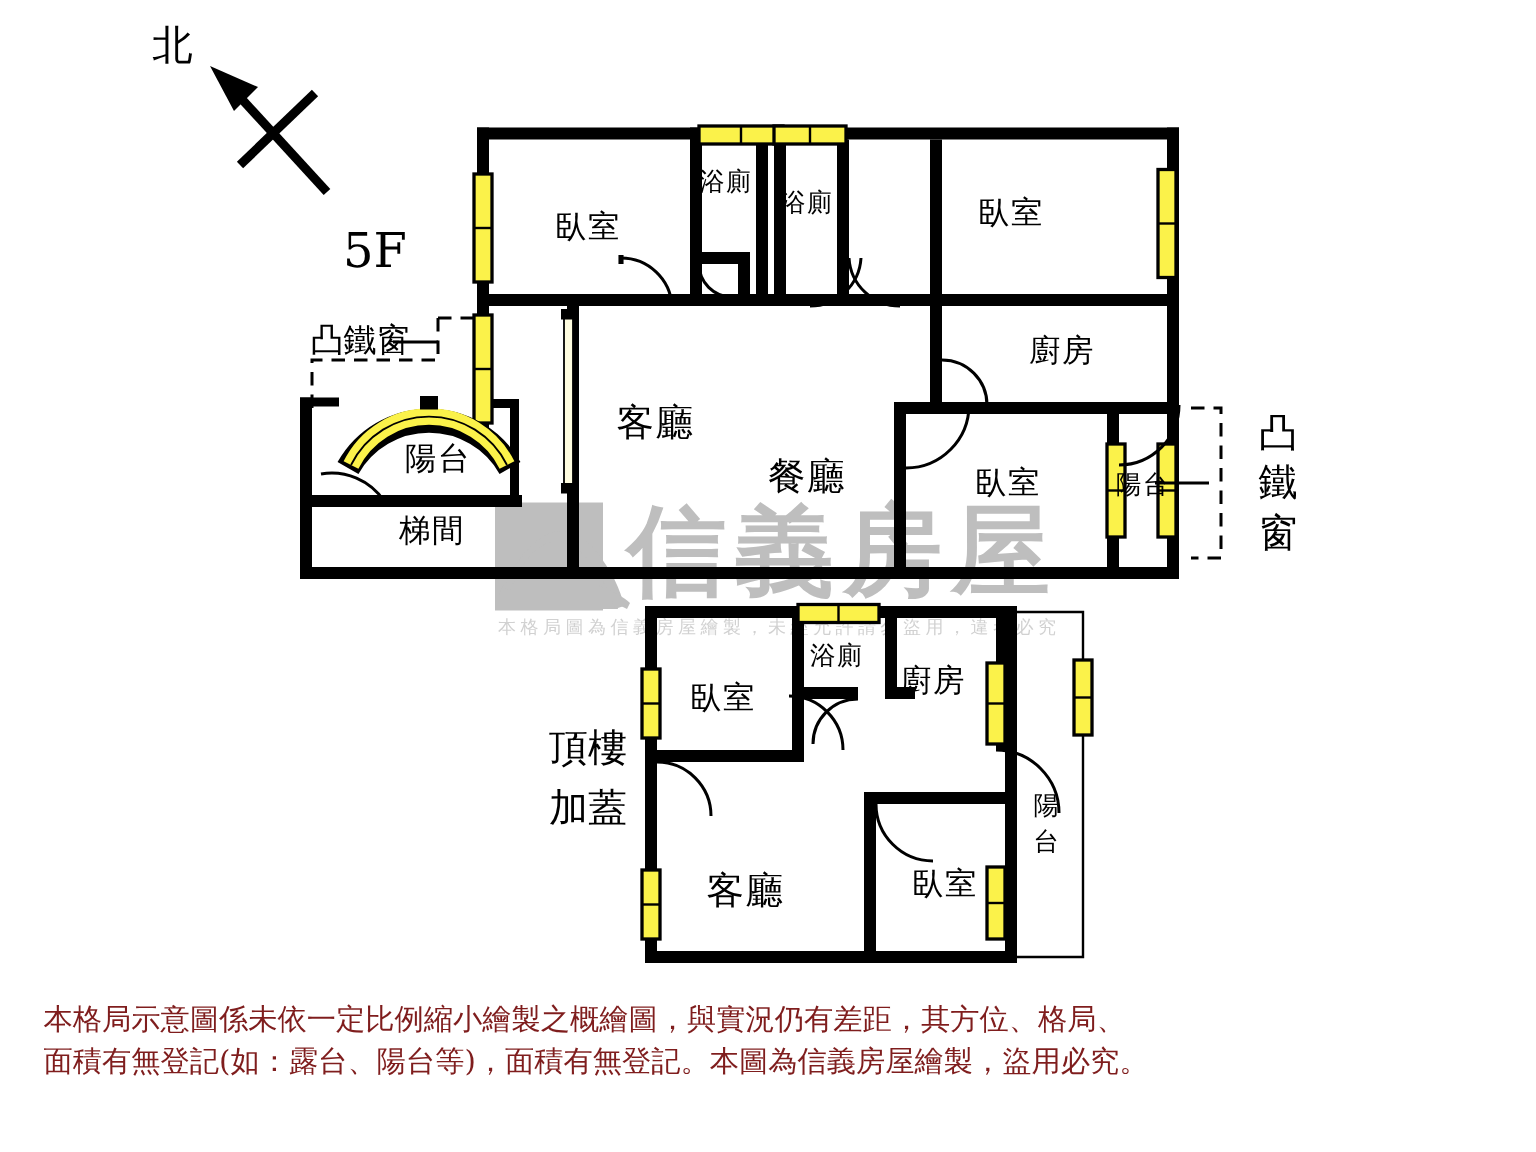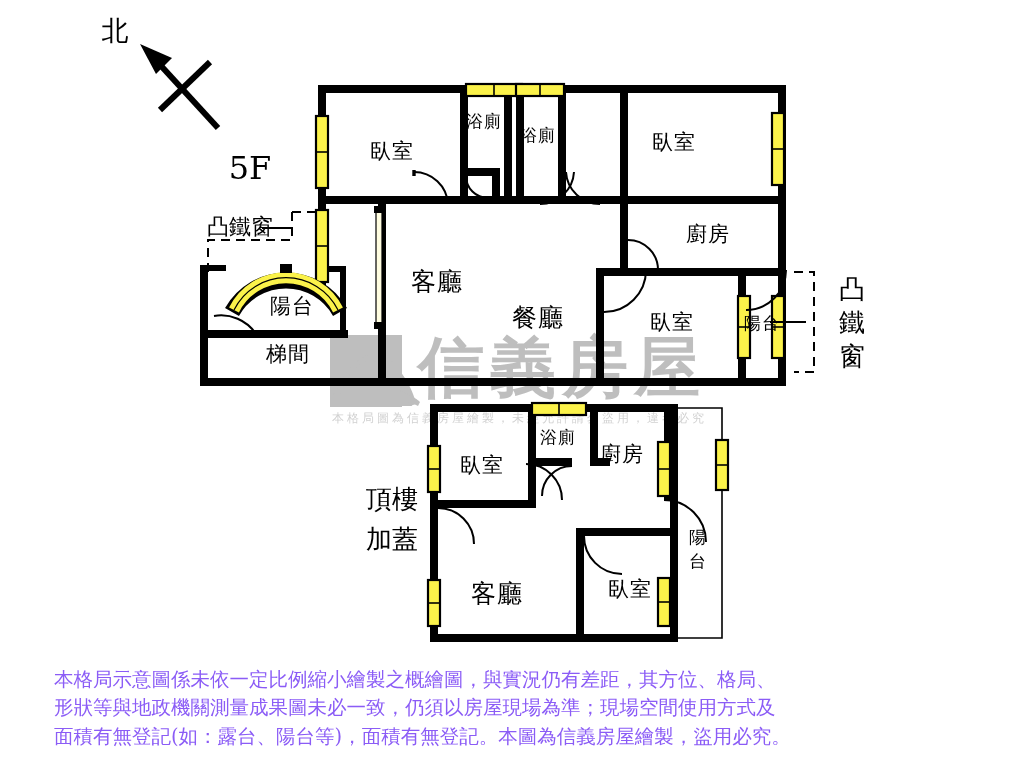--- a/index.html
+++ b/index.html
@@ -26,22 +26,22 @@
   .door{fill:none;stroke:#000;stroke-width:2;}
   .doorleaf{stroke:#000;stroke-width:3.4;}
   .dash{fill:none;stroke:#000;stroke-width:2;stroke-dasharray:9 6;}
   .leader{stroke:#000;stroke-width:2;}
   .arrow{stroke:#000;stroke-width:6;stroke-linecap:butt;}
   .wmark{fill:#b3b3b3;}
   .wmtext{font-size:66px;fill:#b3b3b3;letter-spacing:6px;
           font-family:"DejaVu Sans","Liberation Sans",sans-serif;font-weight:bold;}
   .wmsmall{font-size:12px;fill:#c9c9c9;letter-spacing:3px;}
   #disclaimer{
-    position:absolute;left:54px;top:666px;width:940px;
-    font-size:19.5px;line-height:1.45;color:#8b5cf6;
+    position:absolute;left:29px;top:666px;width:940px;
+    font-size:19.5px;line-height:1.45;color:#7f1d1d;
     font-family:"DejaVu Serif","Liberation Serif",serif;
     text-align:left;letter-spacing:0px;
   }
   #disclaimer div{white-space:nowrap;}
 </style>
 </head>
 <body>
 
 <div id="stage">
 
@@ -243,17 +243,16 @@
 
     <g>
       <text class="annot lg cjk" x="392" y="500">頂樓</text>
       <text class="annot lg cjk" x="392" y="540">加蓋</text>
     </g>
 
   </svg>
 
   <div id="disclaimer">
     <div>本格局示意圖係未依一定比例縮小繪製之概繪圖，與實況仍有差距，其方位、格局、</div>
-    <div>形狀等與地政機關測量成果圖未必一致，仍須以房屋現場為準；現場空間使用方式及</div>
     <div>面積有無登記(如：露台、陽台等)，面積有無登記。本圖為信義房屋繪製，盜用必究。</div>
   </div>
 
 </div>
 
 </body></html>

